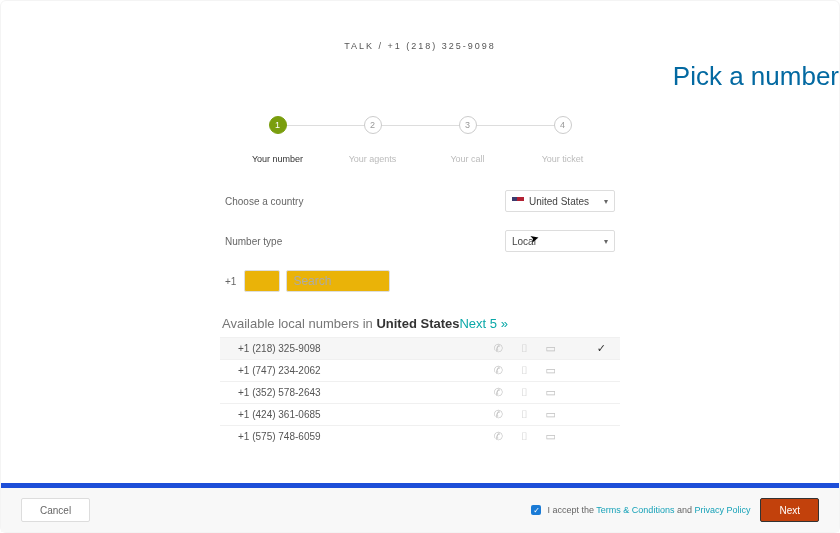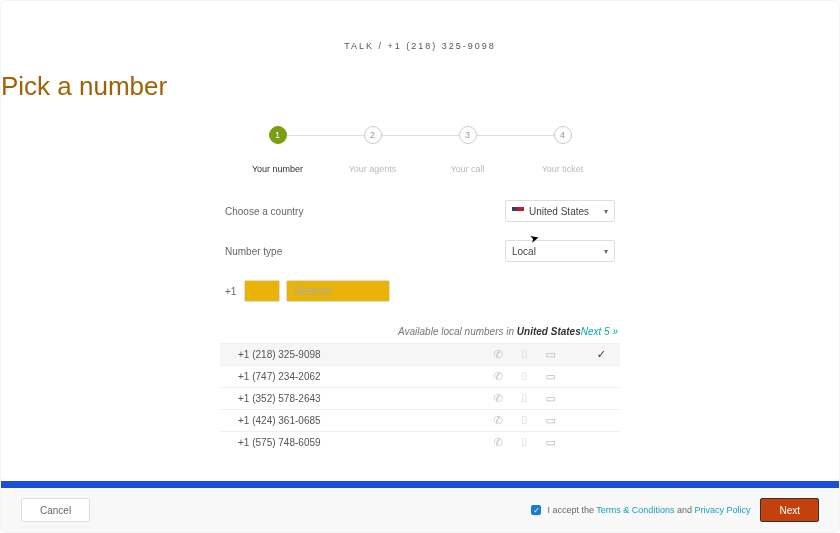--- a/index.html
+++ b/index.html
@@ -26,25 +26,25 @@
     padding-top: 40px;
   }
   .breadcrumb {
     text-align: center;
     font-size: 9px;
     letter-spacing: 2px;
     color: #555;
     text-transform: uppercase;
   }
   .title {
-    text-align: left;
+    text-align: right;
     font-size: 26px;
     font-weight: 300;
-    color: #a16207;
-    margin: 20px 0 24px;
+    color: #0369a1;
+    margin: 10px 0 24px;
   }
   .stepper {
     display: flex;
     align-items: center;
     justify-content: center;
     gap: 0;
     margin: 0 auto 26px;
     width: 380px;
   }
   .step {
@@ -158,25 +158,24 @@
   .tiny-input.area { width: 36px; }
   .tiny-input.search { width: 104px; }
   .tiny-input::placeholder { color: #aaa; }
 
   .table-wrap {
     width: 400px;
     margin: 0 auto;
   }
   .table-header {
     display: flex;
-    justify-content: flex-end;
-    font-size: 10px;
+    justify-content: flex-start;
+    font-size: 13px;
     color: #777;
     padding: 6px 2px 6px 2px;
-    font-style: italic;
   }
   .table-header b { color: #333; font-weight: 600; }
   .next-link {
     color: #0aa8a8;
     cursor: pointer;
   }
   .num-row {
     display: flex;
     align-items: center;
     height: 22px;
@@ -200,21 +199,21 @@
     text-align: right;
     color: #333;
     font-size: 11px;
   }
 
   .footer {
     display: flex;
     align-items: center;
     padding: 10px 20px;
     background: #f8f8f8;
-    border-top: 7px solid #1d4ed8;
+    border-top: 5px solid #1d4ed8;
   }
   .btn {
     height: 24px;
     padding: 0 18px;
     font-size: 10px;
     border-radius: 2px;
     border: 1px solid #ddd;
     background: #fff;
     color: #666;
     cursor: pointer;

